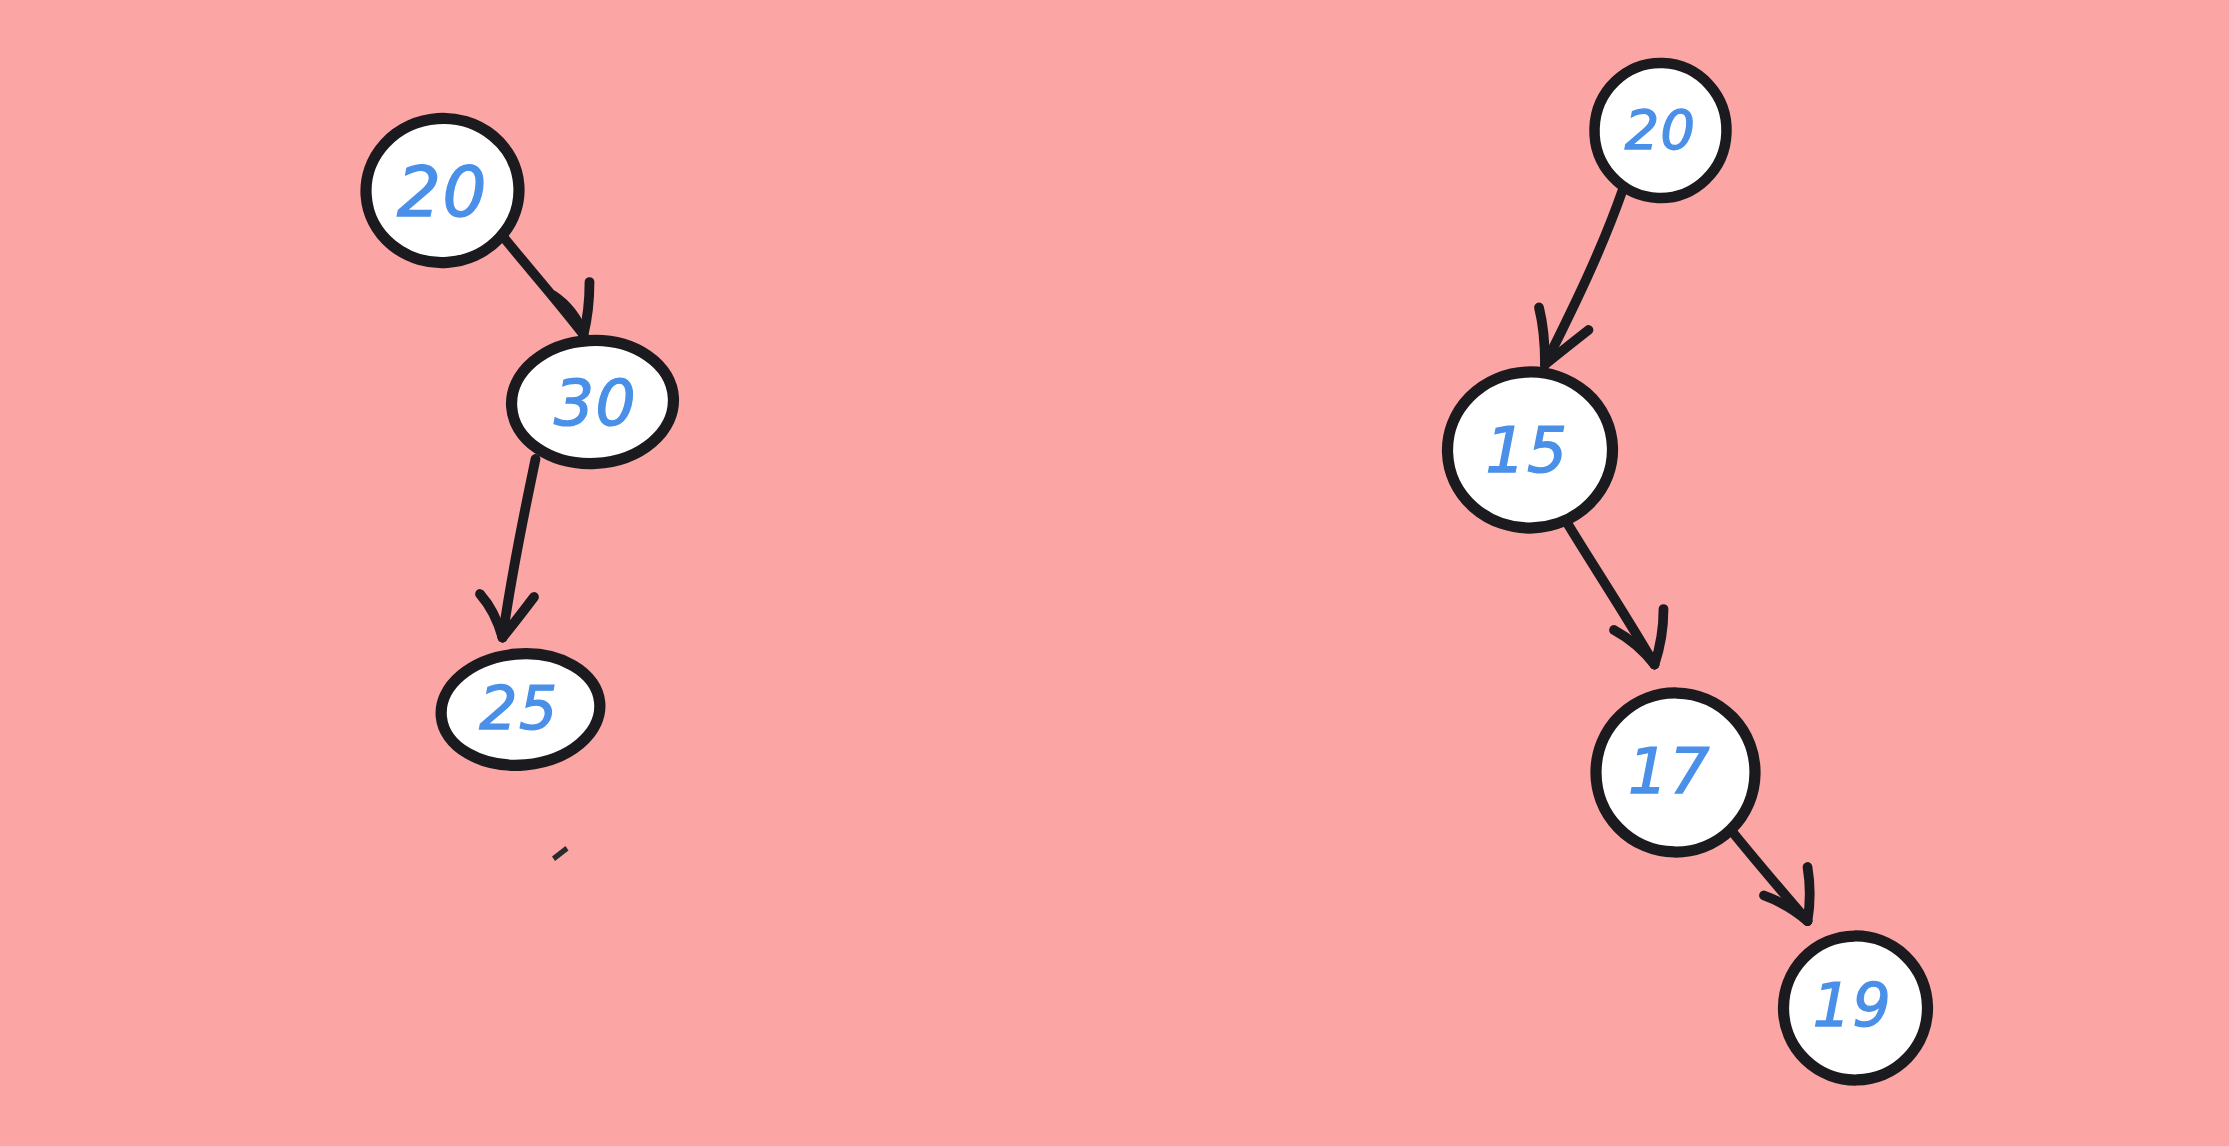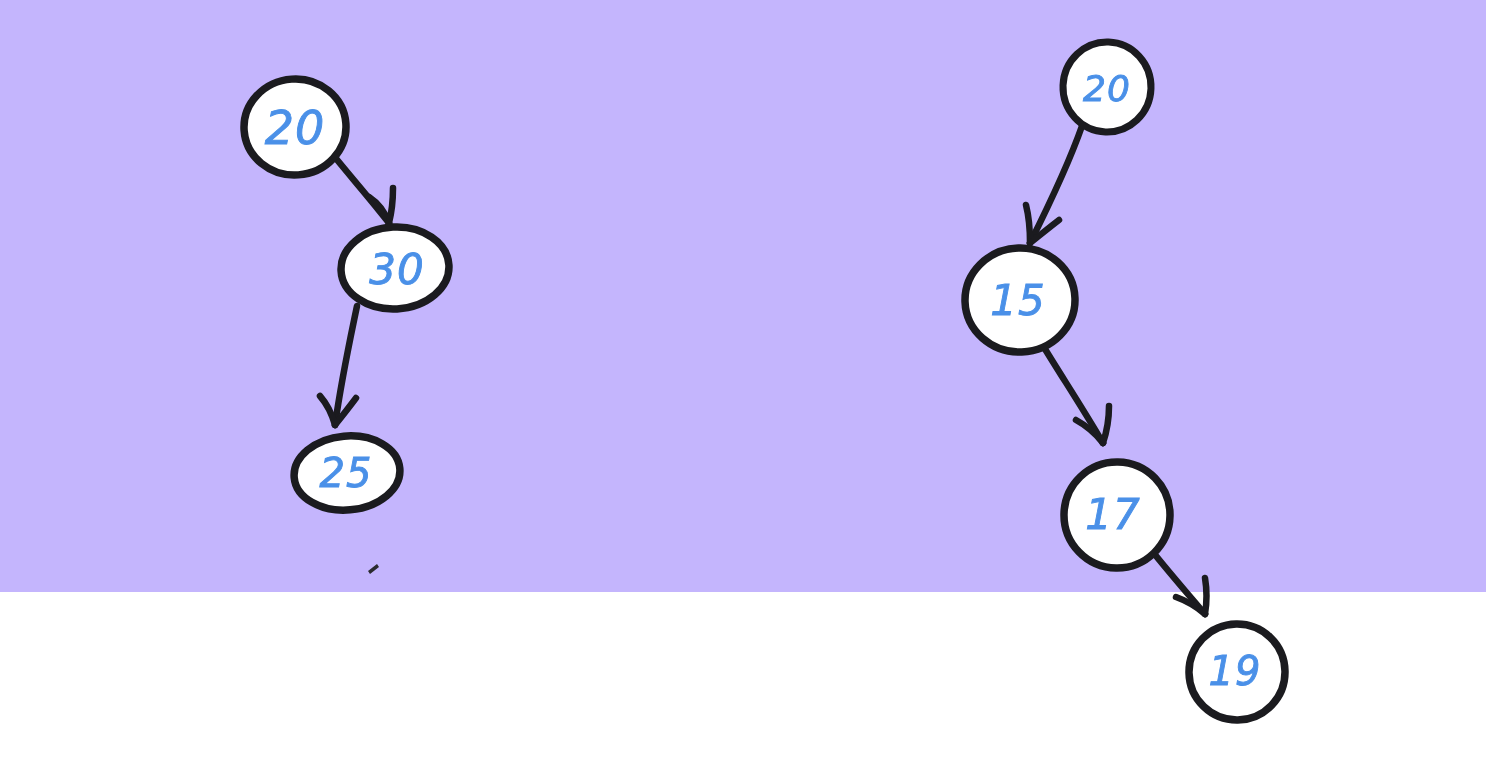--- a/index.html
+++ b/index.html
@@ -9,22 +9,22 @@
   }
   body {
     width: 1486px;
     height: 764px;
     overflow: hidden;
     font-family: "DejaVu Sans", sans-serif;
   }
   #canvas-root {
     position: relative;
     width: 1486px;
-    height: 592px;
-    background: #c4b5fd;
+    height: 764px;
+    background: #fca5a5;
   }
   #sketch-svg {
     position: absolute;
     top: 0;
     left: 0;
     width: 1486px;
     height: 764px;
     display: block;
   }
   .node-outline {

